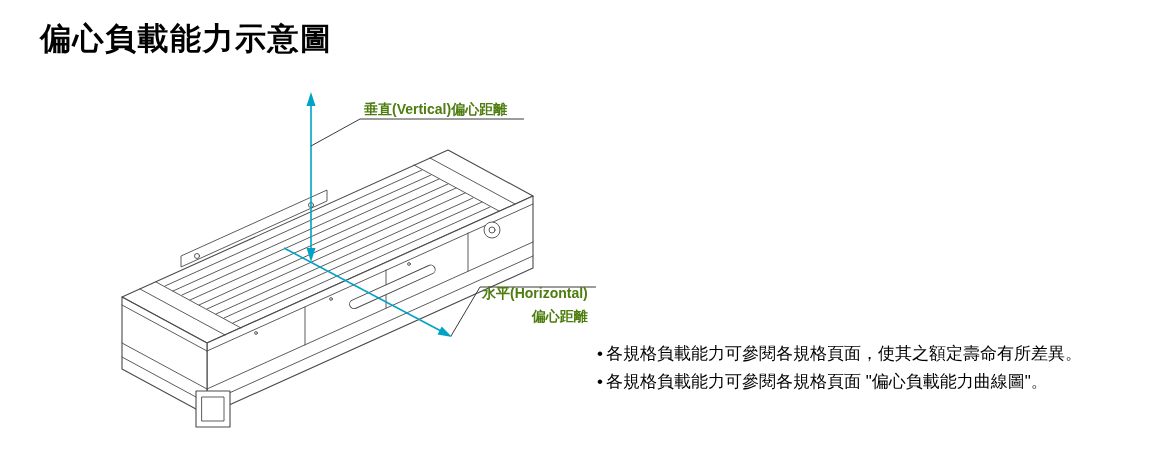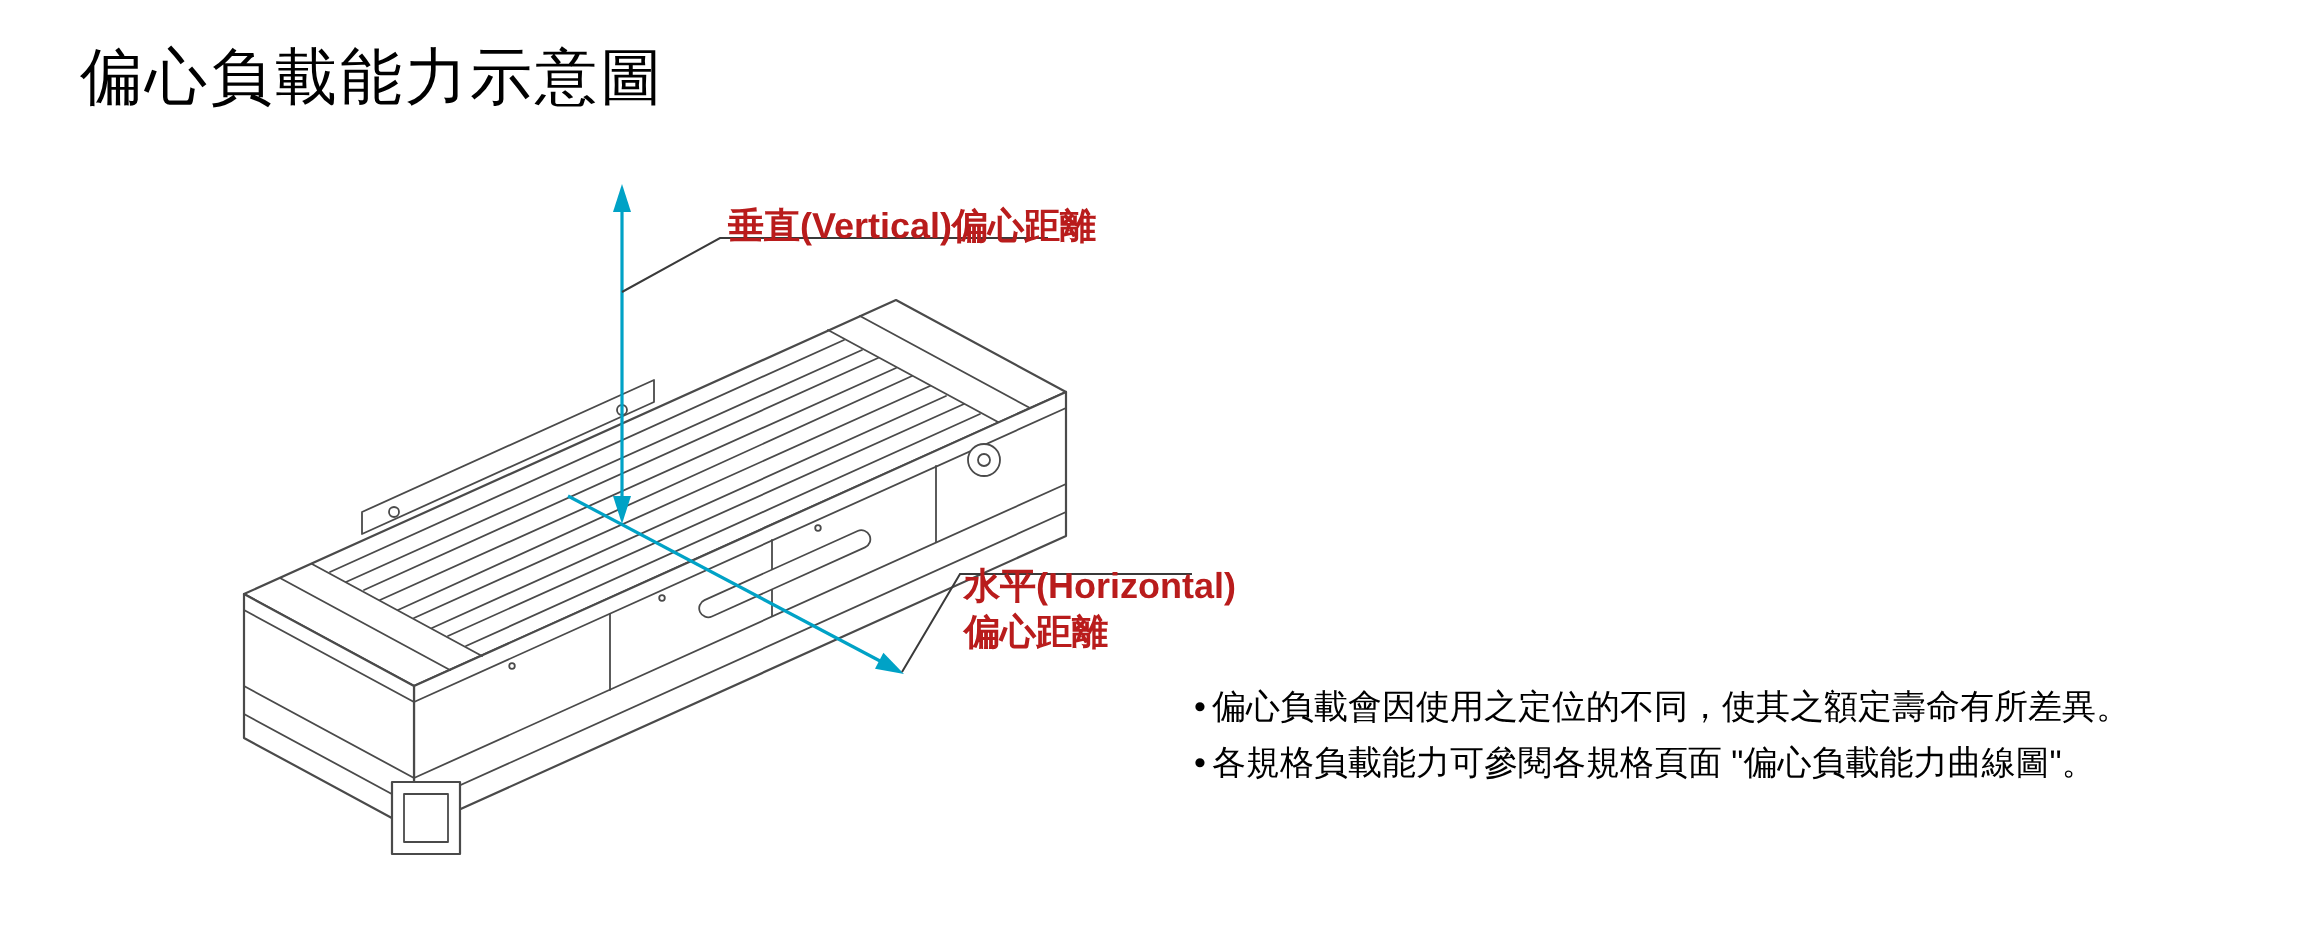--- a/index.html
+++ b/index.html
@@ -9,40 +9,40 @@
   * { margin: 0; padding: 0; box-sizing: border-box; }
   html, body { background: #fff; }
   body {
     width: 1156px; height: 463px;
     position: relative; overflow: hidden;
     font-family: "Liberation Sans", "DejaVu Sans", sans-serif;
   }
   .page { position: absolute; inset: 0; background: #fff; }
   .title {
     position: absolute; left: 40px; top: 18px;
-    font-size: 31px; font-weight: 400; color: #000;
+    font-size: 31px; font-weight: 700; color: #000;
     letter-spacing: 1.5px; white-space: nowrap;
   }
   svg.drawing { position: absolute; left: 0; top: 0; width: 1156px; height: 463px; }
 
   
   .ln  { stroke: var(--line-color); stroke-width: 1.1; fill: none; stroke-linejoin: round; stroke-linecap: round; }
   .lnf { stroke: var(--line-color); stroke-width: 1.1; fill: #fff; stroke-linejoin: round; }
   .thin { stroke-width: 0.9; }
   .cy  { stroke: var(--arrow-color); stroke-width: 1.6; fill: none; }
   .cyf { fill: var(--arrow-color); stroke: none; }
   .ld  { stroke: #3a3a3a; stroke-width: 1; fill: none; }
 
   .label {
-    position: absolute; font-size: 18px; font-weight: 600;
-    color: #b91c1c; white-space: nowrap;
+    position: absolute; font-size: 14px; font-weight: 600;
+    color: #4d7c0f; white-space: nowrap;
   }
   .label-v { left: 364px; top: 101px; }
   .label-h { left: 482px; top: 283px; line-height: 20px; }
-  .label-h .l2 { margin-top: 3px; }
+  .label-h .l2 { margin-top: 3px; text-align: right; }
 
   .notes {
     position: absolute; left: 597px; top: 340px; width: 560px;
     list-style: none;
   }
   .note {
     font-size: 17px; line-height: 28px; color: #000;
     white-space: nowrap;
   }
   .bullet { margin-right: 3px; }
@@ -131,20 +131,20 @@
 
   <div class="label label-v">垂直(Vertical)偏心距離</div>
 
   <div class="label label-h">
     <div class="l1">水平(Horizontal)</div>
     <div class="l2">偏心距離</div>
   </div>
 
   <ul class="notes">
     <li class="note">
-      <span class="bullet">•</span><span>偏心負載會因使用之定位的不同，使其之額定壽命有所差異。</span>
+      <span class="bullet">•</span><span>各規格負載能力可參閱各規格頁面，使其之額定壽命有所差異。</span>
     </li>
     <li class="note">
       <span class="bullet">•</span><span>各規格負載能力可參閱各規格頁面 "偏心負載能力曲線圖"。</span>
     </li>
   </ul>
 
 </div>
 
 </body></html>

